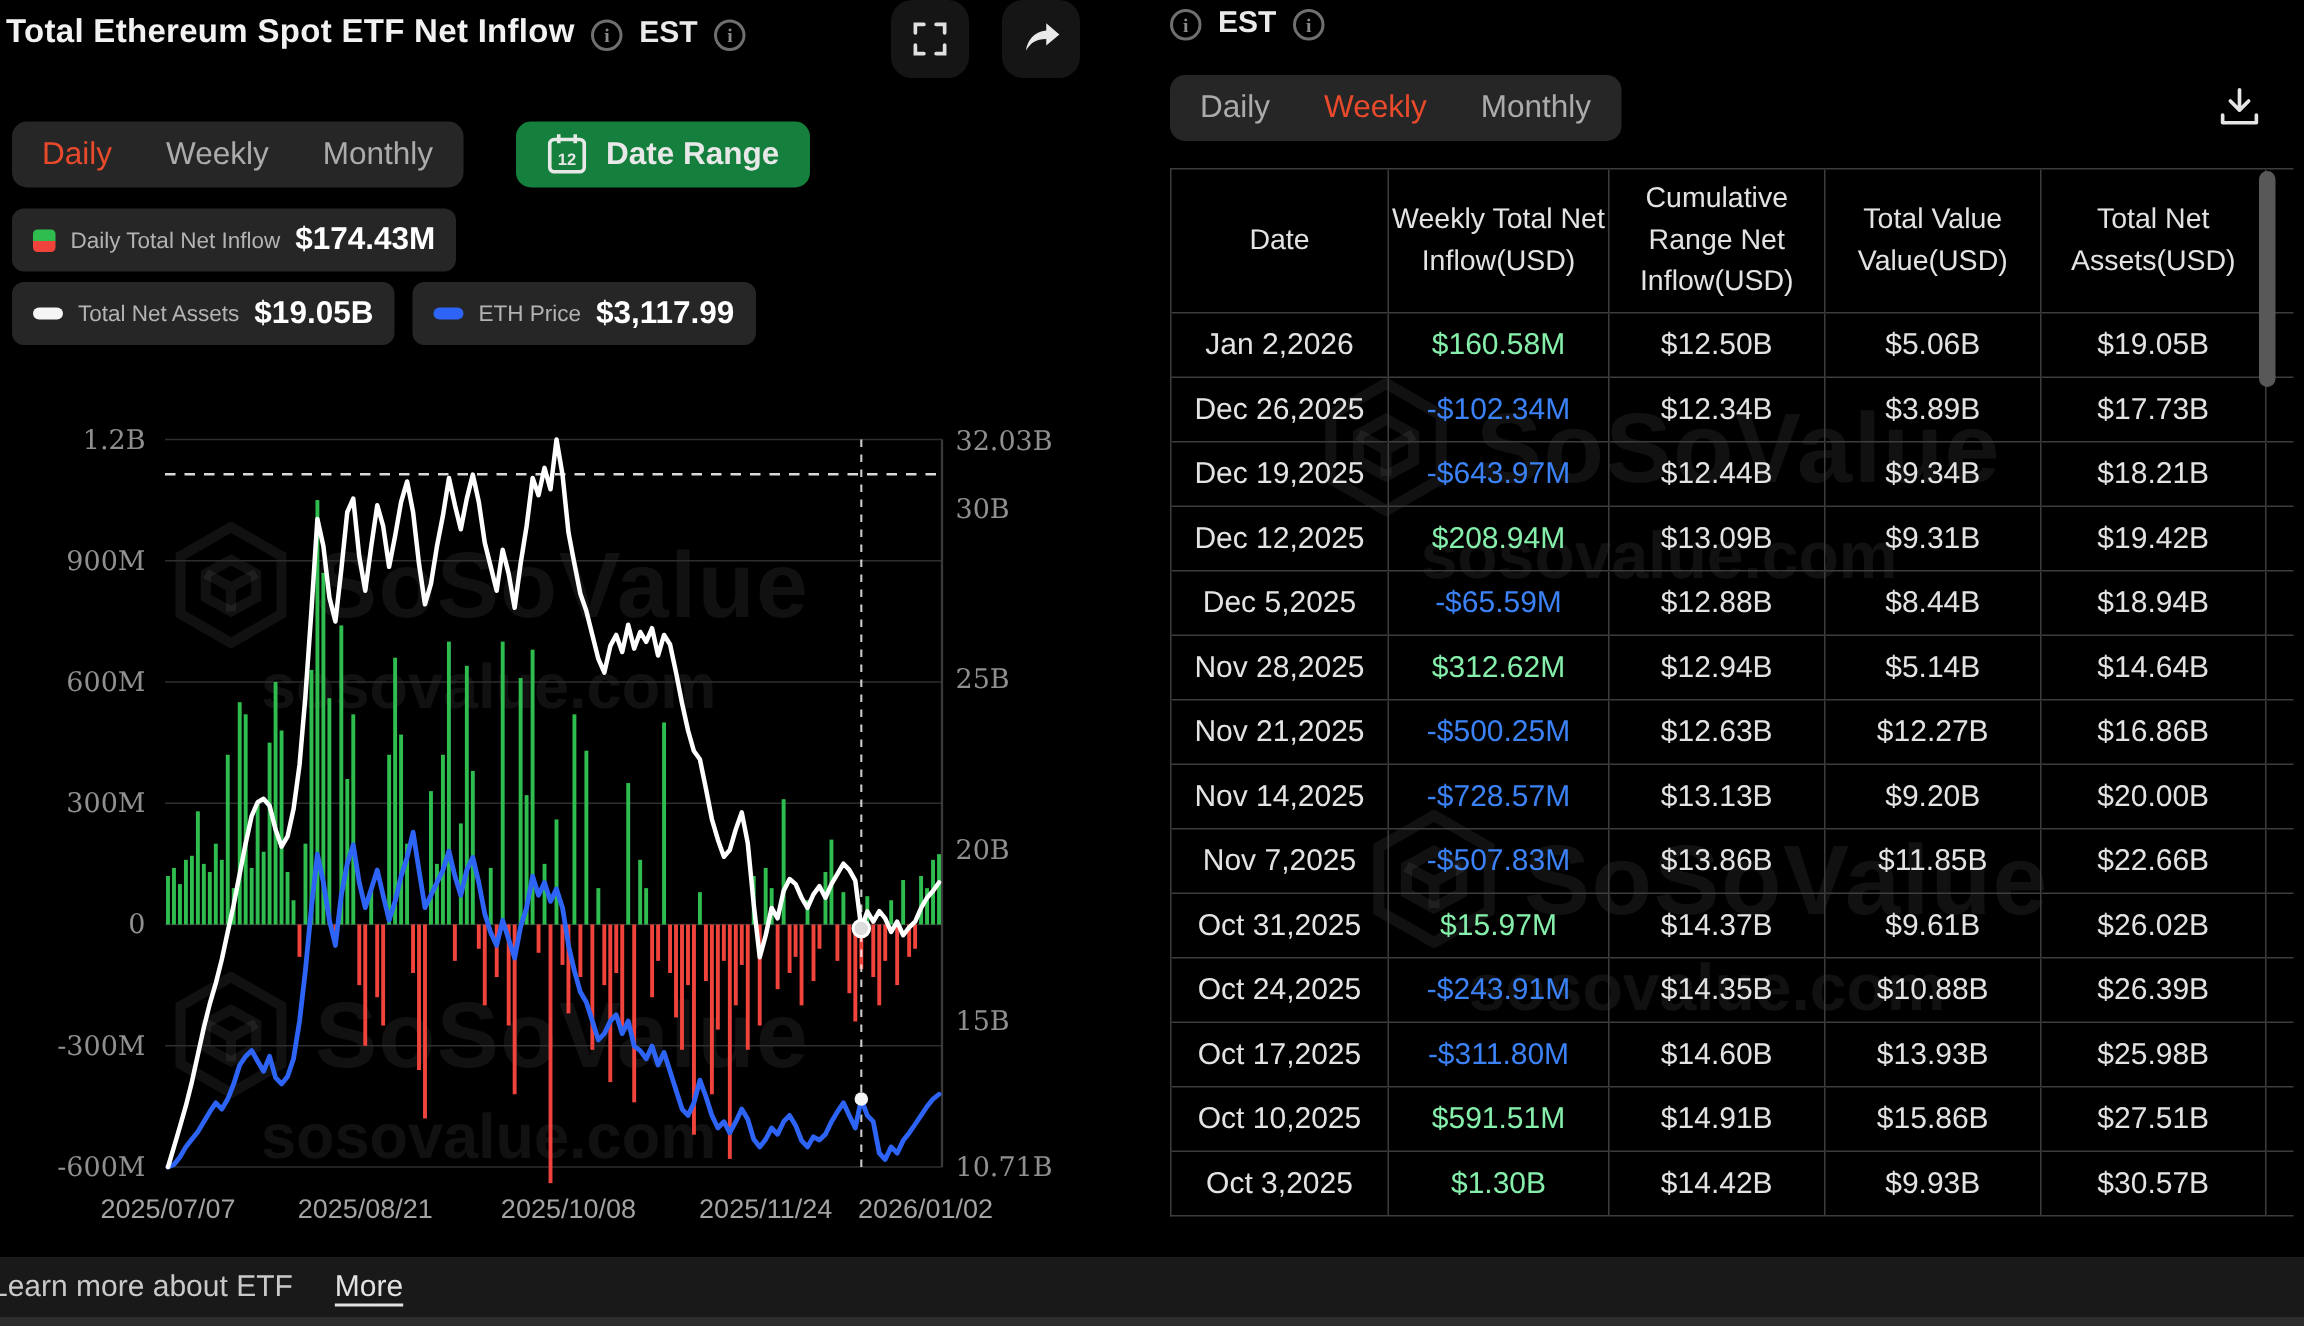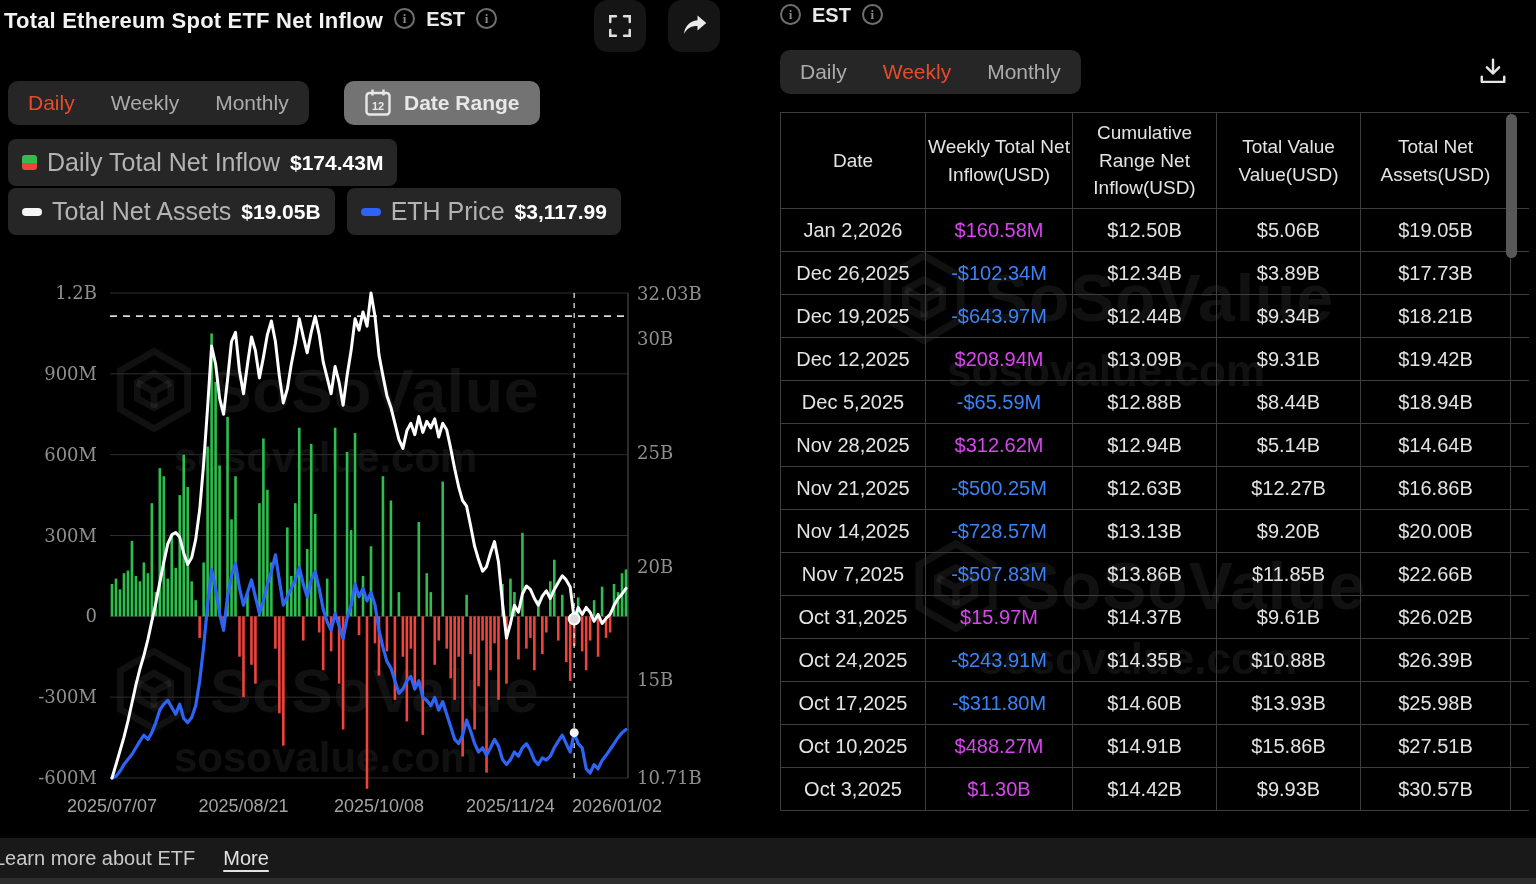--- a/index.html
+++ b/index.html
@@ -2,42 +2,42 @@
 <html><head>
 <meta charset="utf-8">
 <style>
   * { margin:0; padding:0; box-sizing:border-box; }
   html,body { width:1536px; height:884px; background:#000; overflow:hidden;
               font-family:"Liberation Sans", sans-serif; }
   .panel { position:absolute; top:0; height:838px; }
   #left-panel { left:0; width:760px; }
   #right-panel { left:770px; width:766px; }
 
-  .title-row { position:absolute; display:flex; align-items:flex-start; gap:11px; }
+  .title-row { position:absolute; display:flex; align-items:flex-end; gap:11px; }
   .panel-title { font-size:22px; font-weight:700; color:#f2f2f2; letter-spacing:.2px; }
   .est { font-size:20px; font-weight:700; color:#eaeaea; }
   .info-i { width:21px; height:21px; border:2px solid #6f6f6f; border-radius:50%;
             color:#8a8a8a; font-size:13px; font-weight:700; display:inline-flex;
             align-items:center; justify-content:center; font-family:"Liberation Serif",serif; }
 
   .sq-btn { position:absolute; width:52px; height:52px; background:#151515; border-radius:14px;
             display:flex; align-items:center; justify-content:center; }
 
   .tabbar { position:absolute; height:44px; background:#262626; border-radius:10px;
             display:flex; align-items:center; padding:0 20px; gap:36px; }
   .tab { font-size:21px; color:#ababab; cursor:pointer; }
   .tab.active { color:#ea4a2c; }
 
-  .daterange { position:absolute; height:44px; background:#737373; border-radius:10px;
+  .daterange { position:absolute; height:44px; background:#15803d; border-radius:10px;
                display:flex; align-items:center; gap:12px; padding:0 20px; }
   .daterange span { font-size:21px; font-weight:700; color:#e8e8e8; }
 
   .chip { display:inline-flex; align-items:center; gap:10px; background:#262626;
           border-radius:8px; padding:9px 14px; }
-  .chip .lbl { font-size:25px; color:#b3b3b3; }
+  .chip .lbl { font-size:15px; color:#b3b3b3; }
   .chip .val { font-size:21px; font-weight:800; color:#fff; }
   .sw-bar { width:15px; height:15px; border-radius:3px;
             background:linear-gradient(#2ebd4e 0 50%, #f0433c 50% 100%); }
   .sw-line { width:20px; height:8px; border-radius:4px; }
   .sw-white { background:#f5f5f5; }
   .sw-blue { background:#2d64f5; }
   .legend-row { position:absolute; display:flex; gap:12px; }
 
   
   .wm { position:absolute; color:rgba(255,255,255,0.065); pointer-events:none; }
@@ -54,21 +54,21 @@
   
   .etf-table { position:absolute; left:10px; top:112px; width:748px; border-collapse:collapse;
                table-layout:fixed; }
   .etf-table th, .etf-table td { border-left:1px solid #3d3d3d; border-top:1px solid #3d3d3d;
                text-align:center; vertical-align:middle; color:#e3e3e3; font-weight:400;
                overflow:hidden; }
   .etf-table th { height:96px; font-size:19px; line-height:1.45; }
   .etf-table td { height:43px; font-size:20px; }
   .etf-table .ghost { border-top:1px solid #3d3d3d; }
   .etf-table tr:last-child td { border-bottom:1px solid #3d3d3d; }
-  td.pos { color:#d946ef; } td.neg { color:#3b82f6; }
+  td.pos { color:#86efac; } td.neg { color:#3b82f6; }
   .table-clip { position:absolute; left:0; top:0; width:766px; height:838px; overflow:hidden; }
 
   .scroll-thumb { position:absolute; left:736px; top:114px; width:11px; height:144px;
                   background:#585858; border-radius:6px; }
 
   #footer { position:absolute; left:0; top:838px; width:1536px; height:40px; background:#191919;
             display:flex; align-items:center; }
   #footer .ft-text { font-size:20px; color:#c9c9c9; margin-left:-6px; }
   #footer .ft-more { font-size:20px; color:#e2e2e2; text-decoration:underline;
                      text-underline-offset:5px; margin-left:28px; cursor:pointer; }
@@ -487,21 +487,21 @@
           <tr>
             <td>Oct 17,2025</td>
             <td class="neg">-$311.80M</td>
             <td>$14.60B</td>
             <td>$13.93B</td>
             <td>$25.98B</td>
             <td class="ghost"></td>
           </tr>
           <tr>
             <td>Oct 10,2025</td>
-            <td class="pos">$488.27M</td>
+            <td class="pos">$591.51M</td>
             <td>$14.91B</td>
             <td>$15.86B</td>
             <td>$27.51B</td>
             <td class="ghost"></td>
           </tr>
           <tr>
             <td>Oct 3,2025</td>
             <td class="pos">$1.30B</td>
             <td>$14.42B</td>
             <td>$9.93B</td>

